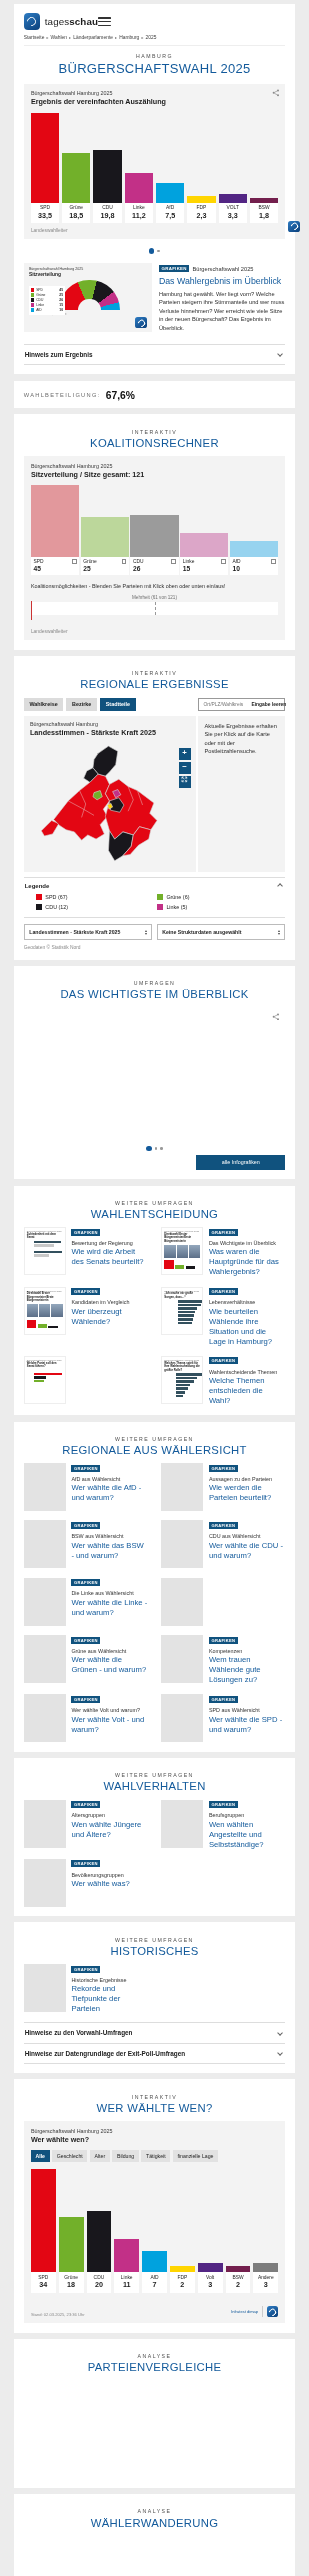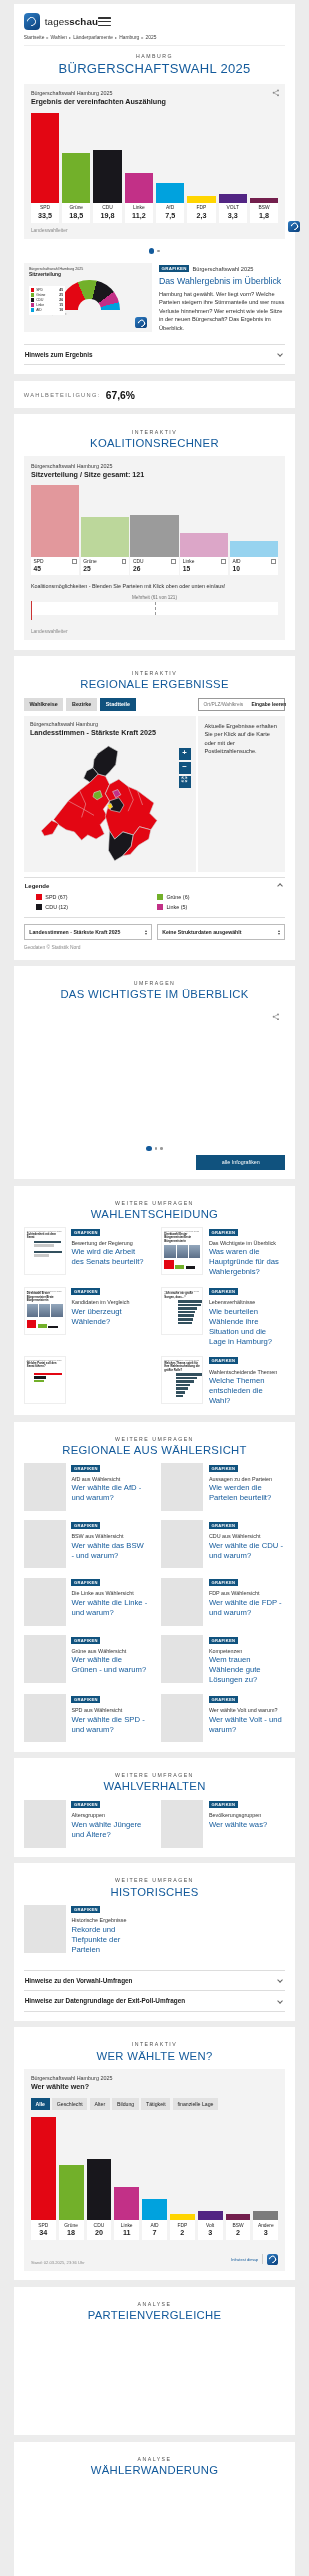--- a/index.html
+++ b/index.html
@@ -580,60 +580,63 @@
       <div class="tcard">
           <div class="thumb"></div>
           <div class="tmeta"><span class="badge">GRAFIKEN</span><div class="kick">CDU aus Wählersicht</div><div class="head">Wer wählte die CDU - und warum?</div></div>
         </div>
       <div class="tcard">
           <div class="thumb"></div>
           <div class="tmeta"><span class="badge">GRAFIKEN</span><div class="kick">Die Linke aus Wählersicht</div><div class="head">Wer wählte die Linke - und warum?</div></div>
         </div>
       <div class="tcard">
           <div class="thumb"></div>
-          <div class="tmeta"><span class="badge">GRAFIKEN</span><div class="kick">FDP aus Wählersicht</div><div class="head">Wer wählte die FDP - und warum?</div></div>
         </div>
       <div class="tcard">
           <div class="thumb"></div>
           <div class="tmeta"><span class="badge">GRAFIKEN</span><div class="kick">Grüne aus Wählersicht</div><div class="head">Wer wählte die Grünen - und warum?</div></div>
         </div>
       <div class="tcard">
           <div class="thumb"></div>
           <div class="tmeta"><span class="badge">GRAFIKEN</span><div class="kick">Kompetenzen</div><div class="head">Wem trauen Wählende gute Lösungen zu?</div></div>
         </div>
       <div class="tcard">
           <div class="thumb"></div>
+          <div class="tmeta"><span class="badge">GRAFIKEN</span><div class="kick">Wer wählte Volt und warum?</div><div class="head">Wer wählte Volt - und warum?</div></div>
+        </div>
+      <div class="tcard">
+          <div class="thumb"></div>
           <div class="tmeta"><span class="badge">GRAFIKEN</span><div class="kick">SPD aus Wählersicht</div><div class="head">Wer wählte die SPD - und warum?</div></div>
-        </div>
-      <div class="tcard">
-          <div class="thumb"></div>
-          <div class="tmeta"><span class="badge">GRAFIKEN</span><div class="kick">Wer wählte Volt und warum?</div><div class="head">Wer wählte Volt - und warum?</div></div>
         </div>
     </div>
   </div>
 
   <div class="sec">
     <div class="kicker">WEITERE UMFRAGEN</div>
     <h2 class="big">WAHLVERHALTEN</h2>
     <div class="cardgrid">
       <div class="tcard">
           <div class="thumb"></div>
           <div class="tmeta"><span class="badge">GRAFIKEN</span><div class="kick">Altersgruppen</div><div class="head">Wen wählte Jüngere und Ältere?</div></div>
         </div>
       <div class="tcard">
           <div class="thumb"></div>
+          <div class="tmeta"><span class="badge">GRAFIKEN</span><div class="kick">Berufsgruppen</div><div class="head">Wen wählten Angestellte und Selbstständige?</div></div>
+        </div>
+      <div class="tcard">
+          <div class="thumb"></div>
           <div class="tmeta"><span class="badge">GRAFIKEN</span><div class="kick">Bevölkerungsgruppen</div><div class="head">Wer wählte was?</div></div>
         </div>
     </div>
   </div>
 
   <div class="sec">
     <div class="kicker">WEITERE UMFRAGEN</div>
     <h2 class="big">HISTORISCHES</h2>
-    <div class="cardgrid" style="margin-bottom:15px;">
+    <div class="cardgrid" style="margin-bottom:8px;">
       <div class="tcard">
           <div class="thumb"></div>
           <div class="tmeta"><span class="badge">GRAFIKEN</span><div class="kick">Historische Ergebnisse</div><div class="head">Rekorde und Tiefpunkte der Parteien</div></div>
         </div>
       <div></div>
     </div>
     <div class="hintrow">
         <span class="hl">Hinweise zu den Vorwahl-Umfragen</span>
         <span class="chev"></span>
       </div>

